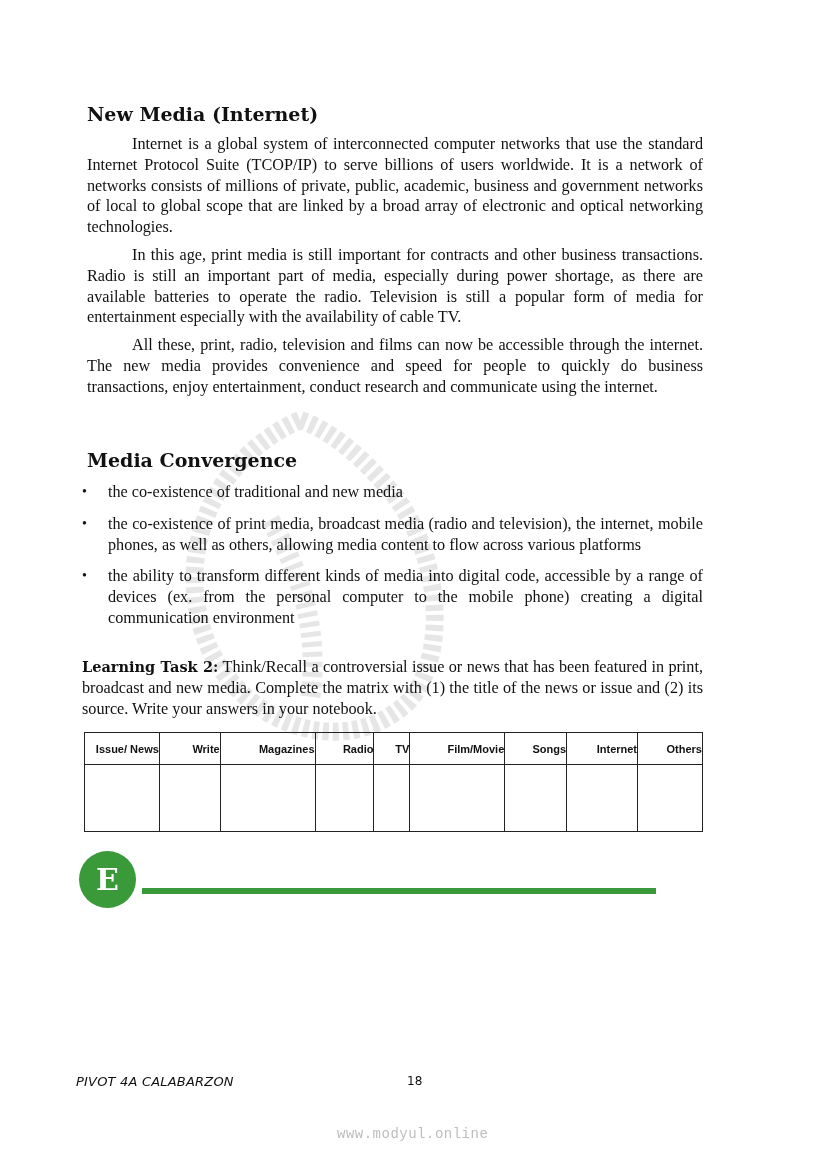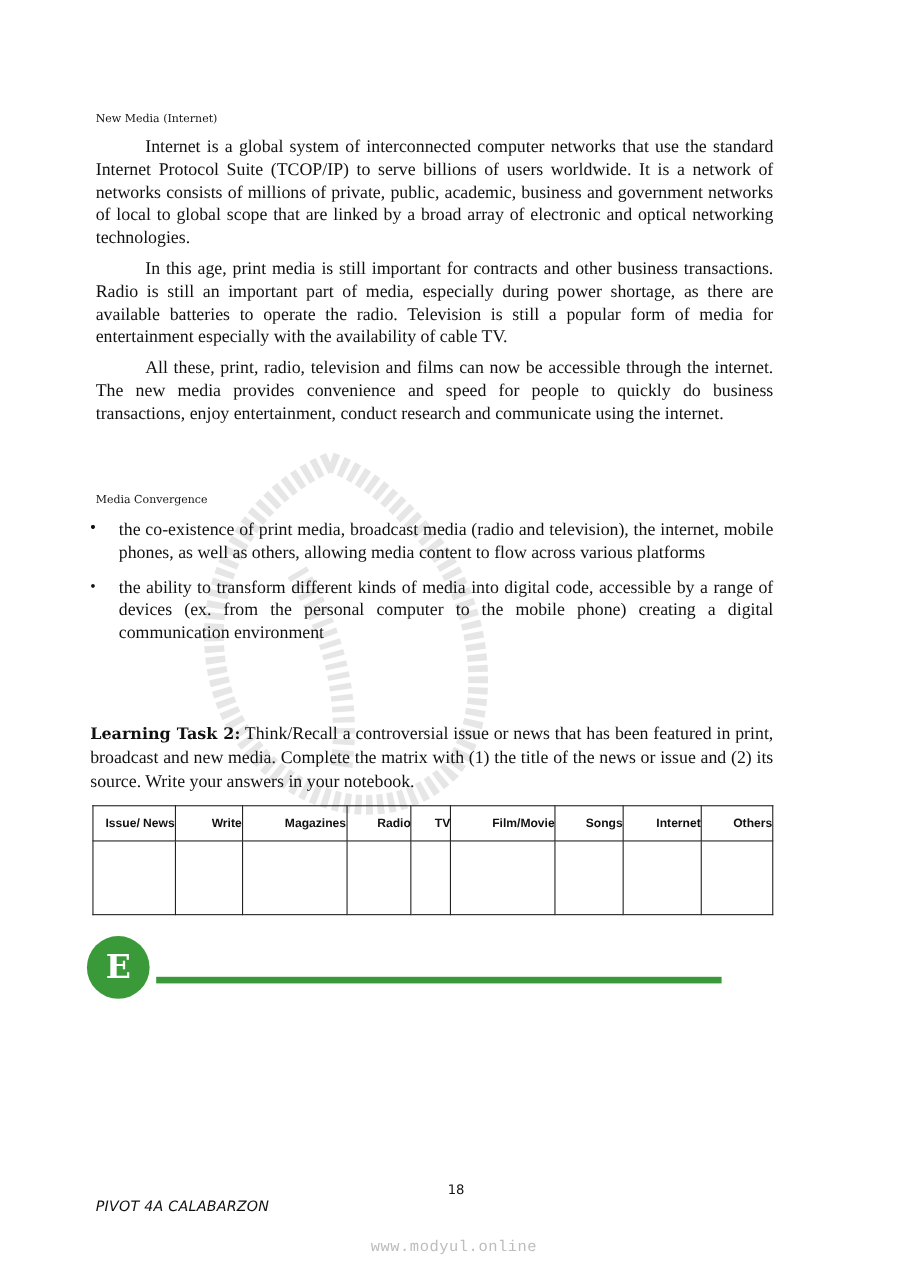--- a/index.html
+++ b/index.html
@@ -4,21 +4,21 @@
   <style>
     html, body { margin: 0; padding: 0; background: #ffffff; }
     body {
       width: 826px; height: 1169px; position: relative; overflow: hidden;
       font-family: "DejaVu Serif", "Liberation Serif", serif;
       color: #111;
     }
     .page { position: absolute; left: 0; top: 0; width: 826px; height: 1169px; }
     .content { position: absolute; left: 87px; width: 616px; }
     .heading {
-      font-family: "DejaVu Serif", serif; font-weight: normal; font-size: 10px;
+      font-family: "DejaVu Serif", serif; font-weight: bold; font-size: 19px;
       margin: 0;
     }
     .para {
       font-family: "Liberation Serif", serif; font-size: 16.2px; line-height: 20.8px;
       text-align: justify; margin: 0; text-indent: 45px;
     }
     .bullets { list-style: none; margin: 0; padding: 0; }
     .bullets li {
       position: relative; padding-left: 21px;
       font-family: "Liberation Serif", serif; font-size: 16.2px; line-height: 20.8px;
@@ -52,24 +52,23 @@
       position: absolute; left: 142px; top: 888px; width: 514px; height: 6px;
       background: #3a9a3a;
     }
     .task3 {
       position: absolute; left: 82px; top: 908px; width: 621px;
       font-family: "Liberation Serif", serif; font-size: 17.5px; line-height: 23px;
       text-align: justify; margin: 0;
     }
     .task3 .label { font-family: "DejaVu Serif", serif; font-weight: bold; font-size: 14.5px; }
     .footer-left {
-      position: absolute; left: 87px; top: 1074px;
+      position: absolute; left: 76px; top: 1074px;
       font-family: "DejaVu Sans", sans-serif; font-style: italic; font-size: 13px; color: #111;
       letter-spacing: 0.2px;
-      margin-top: 16px;
     }
     .footer-page {
       position: absolute; left: 407px; top: 1074px;
       font-family: "DejaVu Sans", sans-serif; font-size: 12px; color: #111; text-align: center;
     }
     .watermark-url {
       position: absolute; left: 337px; top: 1126px;
       font-family: Liberation Mono, monospace; font-size: 14px; color: #bdbdbd; letter-spacing: 0.5px;
     }
     .stamp {
@@ -90,21 +89,21 @@
   <div class="content" style="top:103px;">
     <h3 class="heading">New Media (Internet)</h3>
     <p class="para" style="margin-top:9px;">Internet is a global system of interconnected computer networks that use the standard Internet Protocol Suite (TCOP/IP) to serve billions of users worldwide. It is a network of networks consists of millions of private, public, academic, business and government networks of local to global scope that are linked by a broad array of electronic and optical networking technologies.</p>
     <p class="para" style="margin-top:7px;">In this age, print media is still important for contracts and other business transactions. Radio is still an important part of media, especially during power shortage, as there are available batteries to operate the radio. Television is still a popular form of media for entertainment especially with the availability of cable TV.</p>
     <p class="para" style="margin-top:7px;">All these, print, radio, television and films can now be accessible through the internet. The new media provides convenience and speed for people to quickly do business transactions, enjoy entertainment, conduct research and communicate using the internet.</p>
   </div>
 
   <div class="content" style="top:449px;">
     <h3 class="heading">Media Convergence</h3>
     <ul class="bullets" style="margin-top:11px;">
-      <li><span class="dot">•</span></li>
+      <li><span class="dot">•</span><span>the co-existence of traditional and new media</span></li>
       <li style="margin-top:11px;"><span class="dot">•</span><span>the co-existence of print media, broadcast media (radio and television), the internet, mobile phones, as well as others, allowing media content to flow across various platforms</span></li>
       <li style="margin-top:11px;"><span class="dot">•</span><span>the ability to transform different kinds of media into digital code, accessible by a range of devices (ex. from the personal computer to the mobile phone) creating a digital communication environment</span></li>
     </ul>
   </div>
 
   <div class="content" style="top:657px; left:82px; width:621px;">
     <p class="task"><span class="label">Learning Task 2:</span><span> Think/Recall a controversial issue or news that has been featured in print, broadcast and new media. Complete the matrix with (1) the title of the news or issue and (2) its source. Write your answers in your notebook.</span></p>
   </div>
 
   <table class="matrix">

